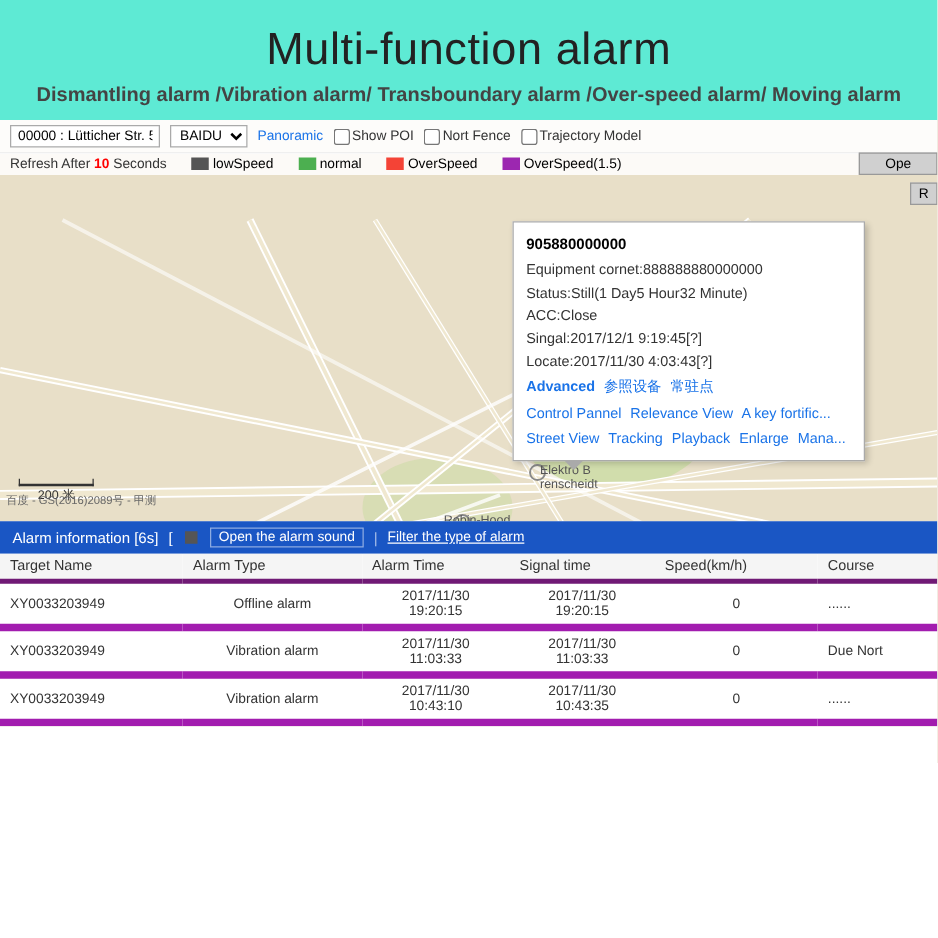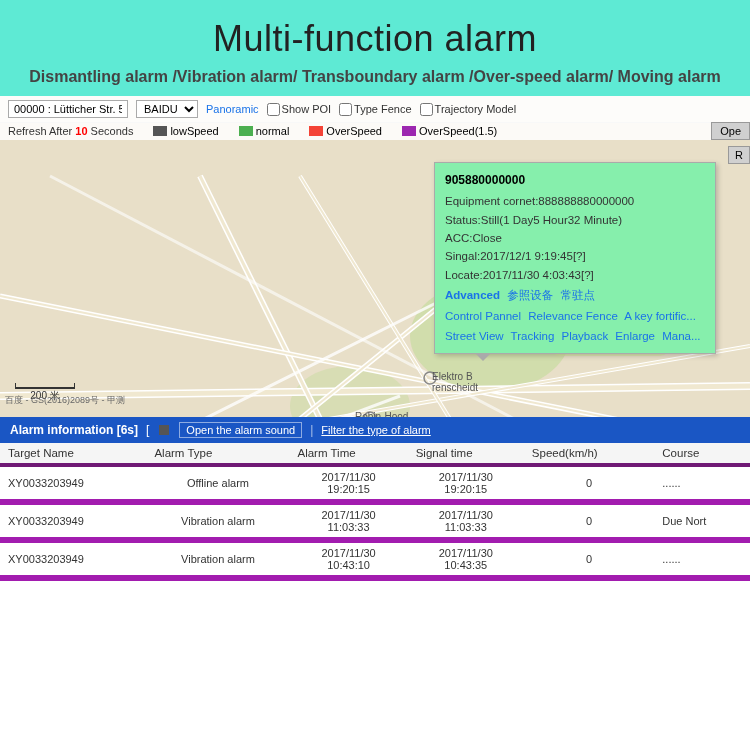--- a/index.html
+++ b/index.html
@@ -106,49 +106,48 @@
     }
     .refresh-text { font-size: 11px; color: #333; }
     .refresh-seconds { color: red; font-weight: bold; }
     .btn-open {
       position: absolute;
       top: 26px;
       right: 0;
       background: #d0d0d0;
       border: 1px solid #999;
       font-size: 11px;
-      padding: 2px 8px;
+      padding: 2px 20px;
       z-index: 11;
       cursor: pointer;
     }
     .btn-r {
       position: absolute;
       top: 50px;
       right: 0;
       background: #d0d0d0;
       border: 1px solid #999;
       font-size: 11px;
       padding: 2px 6px;
       z-index: 11;
       cursor: pointer;
     }
     
     .info-popup {
       position: absolute;
-      top: 66px;
+      top: 81px;
       left: 410px;
-      background: #86efac;
+      background: #ffffff;
       border: 1px solid #aaa;
       padding: 8px 10px;
       font-size: 11.5px;
       line-height: 1.6;
       z-index: 20;
       min-width: 220px;
       box-shadow: 2px 2px 5px rgba(0,0,0,0.2);
-      margin-left: 24px;
     }
     .info-popup::before {
       content: '';
       position: absolute;
       bottom: -8px;
       left: 40px;
       border-left: 8px solid transparent;
       border-right: 8px solid transparent;
       border-top: 8px solid #aaa;
     }
@@ -214,21 +213,21 @@
     }
     .alarm-header {
       background: #1a56c4;
       color: white;
       padding: 5px 10px;
       font-size: 12px;
       display: flex;
       align-items: center;
       gap: 8px;
     }
-    .alarm-title { font-weight: bold; }
+    .alarm-title { font-weight: normal; }
     .alarm-sound-btn {
       background: none;
       border: 1px solid rgba(255,255,255,0.5);
       color: white;
       font-size: 11px;
       padding: 1px 6px;
       cursor: pointer;
     }
     .alarm-separator { color: rgba(255,255,255,0.6); }
     .alarm-filter-btn {
@@ -311,21 +310,21 @@
     <select class="map-select">
       <option>BAIDU</option>
     </select>
     <a class="map-link">Panoramic</a>
     <label class="checkbox-label">
       <input type="checkbox" style="">
       <span>Show POI</span>
     </label>
     <label class="checkbox-label">
       <input type="checkbox" style="">
-      <span>Type Fence</span>
+      <span>Nort Fence</span>
     </label>
     <label class="checkbox-label">
       <input type="checkbox" style="">
       <span>Trajectory Model</span>
     </label>
   </div>
 
   <div class="map-toolbar2">
     <span class="refresh-text">
       <span>Refresh After</span>
@@ -369,21 +368,21 @@
     <div class="info-row">ACC:Close</div>
     <div class="info-row">Singal:2017/12/1 9:19:45[?]</div>
     <div class="info-row">Locate:2017/11/30 4:03:43[?]</div>
     <div class="info-links">
       <span class="adv-text">Advanced</span>
       <span>参照设备</span>
       <span>常驻点</span>
     </div>
     <div class="info-links">
       <span>Control Pannel</span>
-      <span>Relevance Fence</span>
+      <span>Relevance View</span>
       <span>A key fortific...</span>
     </div>
     <div class="info-links">
       <span>Street View</span>
       <span>Tracking</span>
       <span>Playback</span>
       <span>Enlarge</span>
       <span>Mana...</span>
     </div>
   </div>

